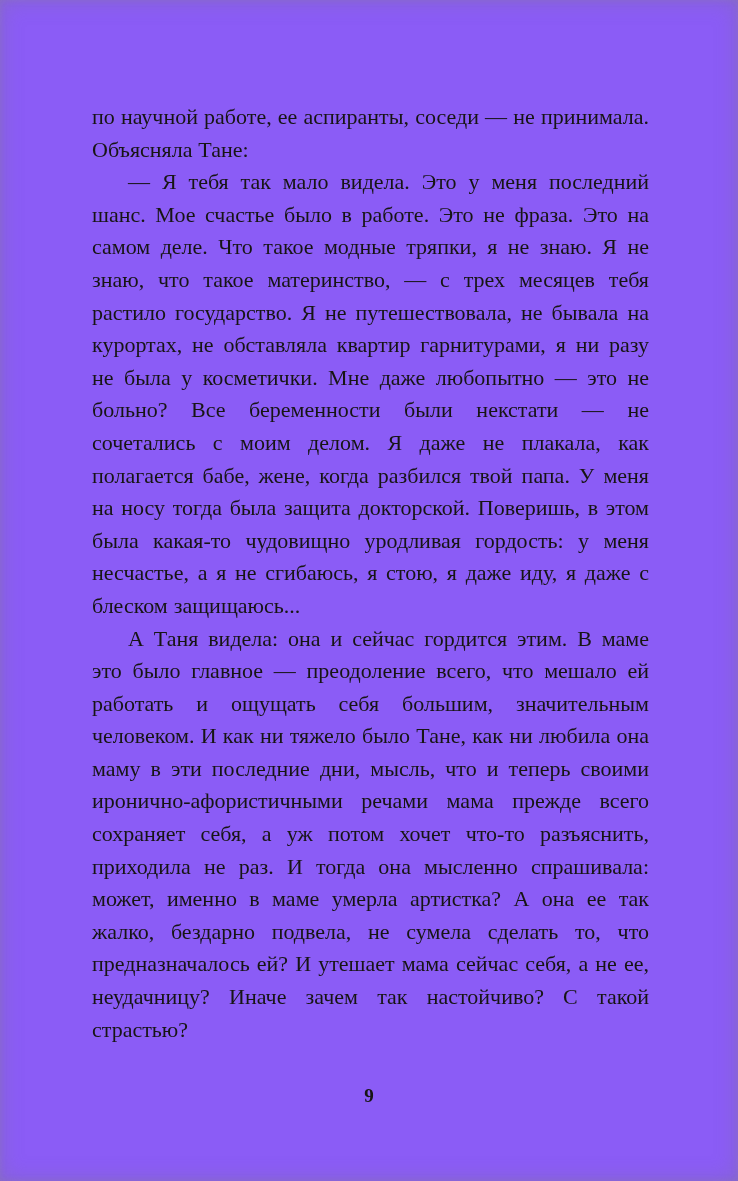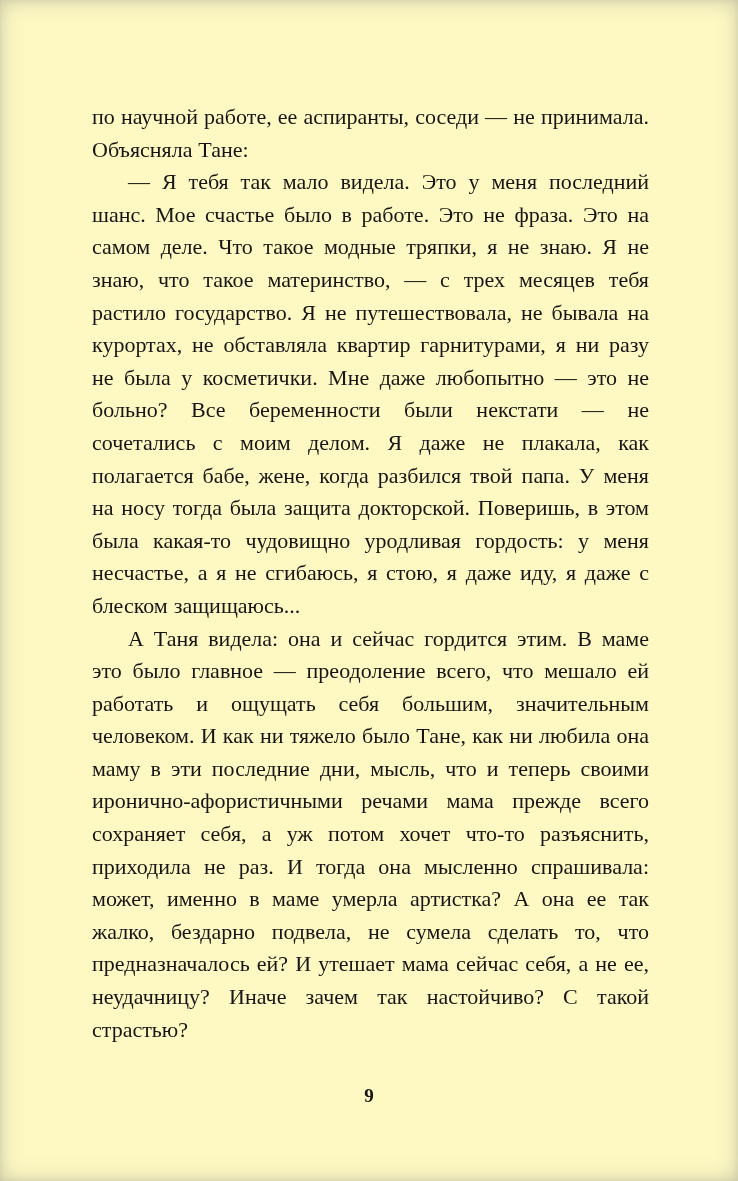--- a/index.html
+++ b/index.html
@@ -8,21 +8,21 @@
     width: 738px;
     height: 1181px;
     background: #ffffff;
     font-family: "Liberation Serif", "DejaVu Serif", serif;
   }
 
   .page {
     position: relative;
     width: 738px;
     height: 1181px;
-    background: #fef9c3;
+    background: #8b5cf6;
     
     box-shadow: inset 0 0 22px rgba(120,120,120,0.35),
                 inset 0 0 6px rgba(150,150,150,0.25);
     overflow: hidden;
   }
 
   .text-block {
     position: absolute;
     top: 101px;
     left: 92px;

